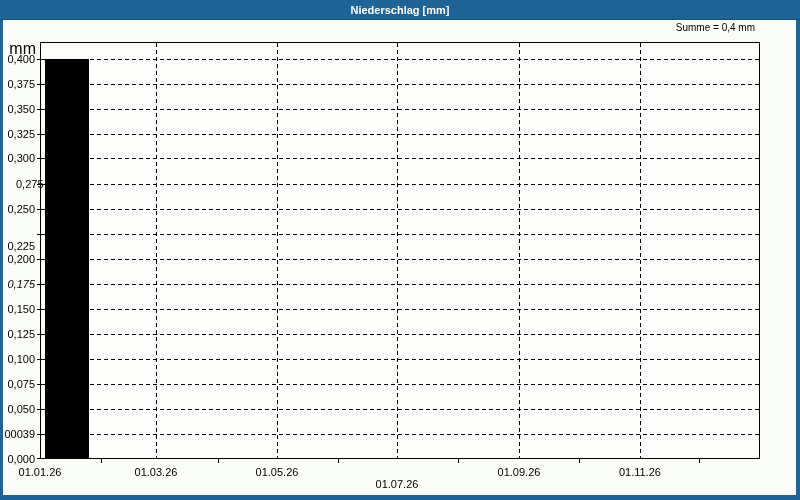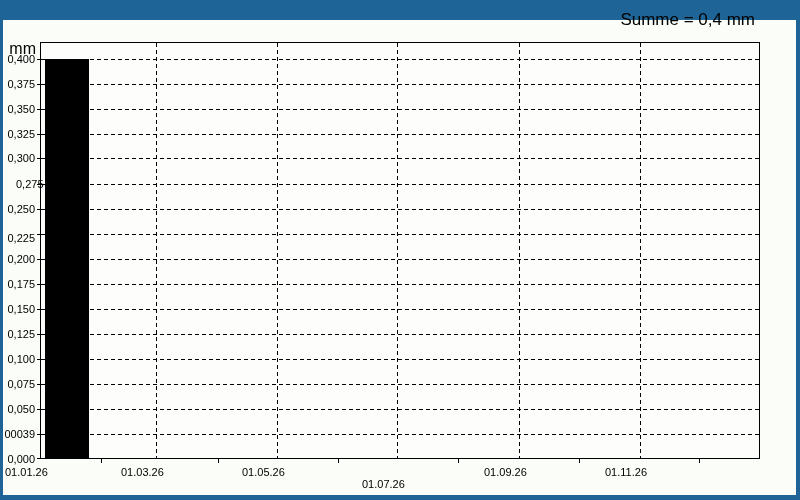--- a/index.html
+++ b/index.html
@@ -21,42 +21,45 @@
   }
   .content{
     position:absolute;left:3px;top:20px;right:4px;bottom:5px;
     background:#fbfdf8;
   }
   .chart-canvas{
     position:absolute;left:0;top:0;width:800px;height:500px;
     pointer-events:none;
   }
   .annotation{
-    position:absolute;top:10px;right:45px;
-    font-size:17px;color:#000000;white-space:nowrap;
+    position:absolute;top:22px;right:45px;
+    font-size:10px;color:#000000;white-space:nowrap;
   }
   .y-unit{
     position:absolute;left:0;top:40px;width:36px;
     font-size:16px;color:#000000;text-align:right;
   }
   .ytick{
     position:absolute;left:0;width:35px;
     font-size:11px;color:#000000;text-align:right;
     line-height:12px;white-space:nowrap;
   }
   .xtick{
     position:absolute;top:466px;width:70px;
-    font-size:11px;color:#000000;
+    font-size:11px;color:#000000;text-align:center;
     line-height:12px;white-space:nowrap;
   }
 </style>
 </head>
 <body>
 
 <div class="window">
+  <div class="titlebar">
+    <span>Niederschlag [mm]</span>
+  </div>
 
   <div class="content"></div>
 
   <svg class="chart-canvas" id="canvas" width="800" height="500" viewBox="0 0 800 500" xmlns="http://www.w3.org/2000/svg">
       <rect x="40.5" y="42.5" width="719" height="416" fill="#fdfefb" shape-rendering="crispEdges"></rect>
       <line x1="41" y1="59.5" x2="759" y2="59.5" stroke="#000000" stroke-width="1" shape-rendering="crispEdges" stroke-dasharray="4 3"></line>
       <line x1="41" y1="84.5" x2="759" y2="84.5" stroke="#000000" stroke-width="1" shape-rendering="crispEdges" stroke-dasharray="4 3"></line>
       <line x1="41" y1="109.5" x2="759" y2="109.5" stroke="#000000" stroke-width="1" shape-rendering="crispEdges" stroke-dasharray="4 3"></line>
       <line x1="41" y1="134.5" x2="759" y2="134.5" stroke="#000000" stroke-width="1" shape-rendering="crispEdges" stroke-dasharray="4 3"></line>
       <line x1="41" y1="158.5" x2="759" y2="158.5" stroke="#000000" stroke-width="1" shape-rendering="crispEdges" stroke-dasharray="4 3"></line>
@@ -107,23 +110,23 @@
   <div class="y-unit">mm</div>
 
   <div id="ylabels">
       <div class="ytick" style="top: 53px;">0,400</div>
       <div class="ytick" style="top: 78px;">0,375</div>
       <div class="ytick" style="top: 103px;">0,350</div>
       <div class="ytick" style="top: 128px;">0,325</div>
       <div class="ytick" style="top: 152px;">0,300</div>
       <div class="ytick" style="top: 178px; padding-left: 16px;">0,275</div>
       <div class="ytick" style="top: 203px;">0,250</div>
-      <div class="ytick" style="top: 232px;">0,225</div>
+      <div class="ytick" style="top: 240px;">0,225</div>
       <div class="ytick" style="top: 253px;">0,200</div>
-      <div class="ytick" style="top: 278px;">0,175</div>
+      <div class="ytick" style="top: 278px; font-style: italic;">0,175</div>
       <div class="ytick" style="top: 303px;">0,150</div>
       <div class="ytick" style="top: 328px;">0,125</div>
       <div class="ytick" style="top: 353px;">0,100</div>
       <div class="ytick" style="top: 378px;">0,075</div>
       <div class="ytick" style="top: 403px;">0,050</div>
       <div class="ytick" style="top: 428px;">00039</div>
       <div class="ytick" style="top: 453px;">0,000</div>
     </div>
   <div id="xlabels">
       <div class="xtick" style="left: 5px;">01.01.26</div>

